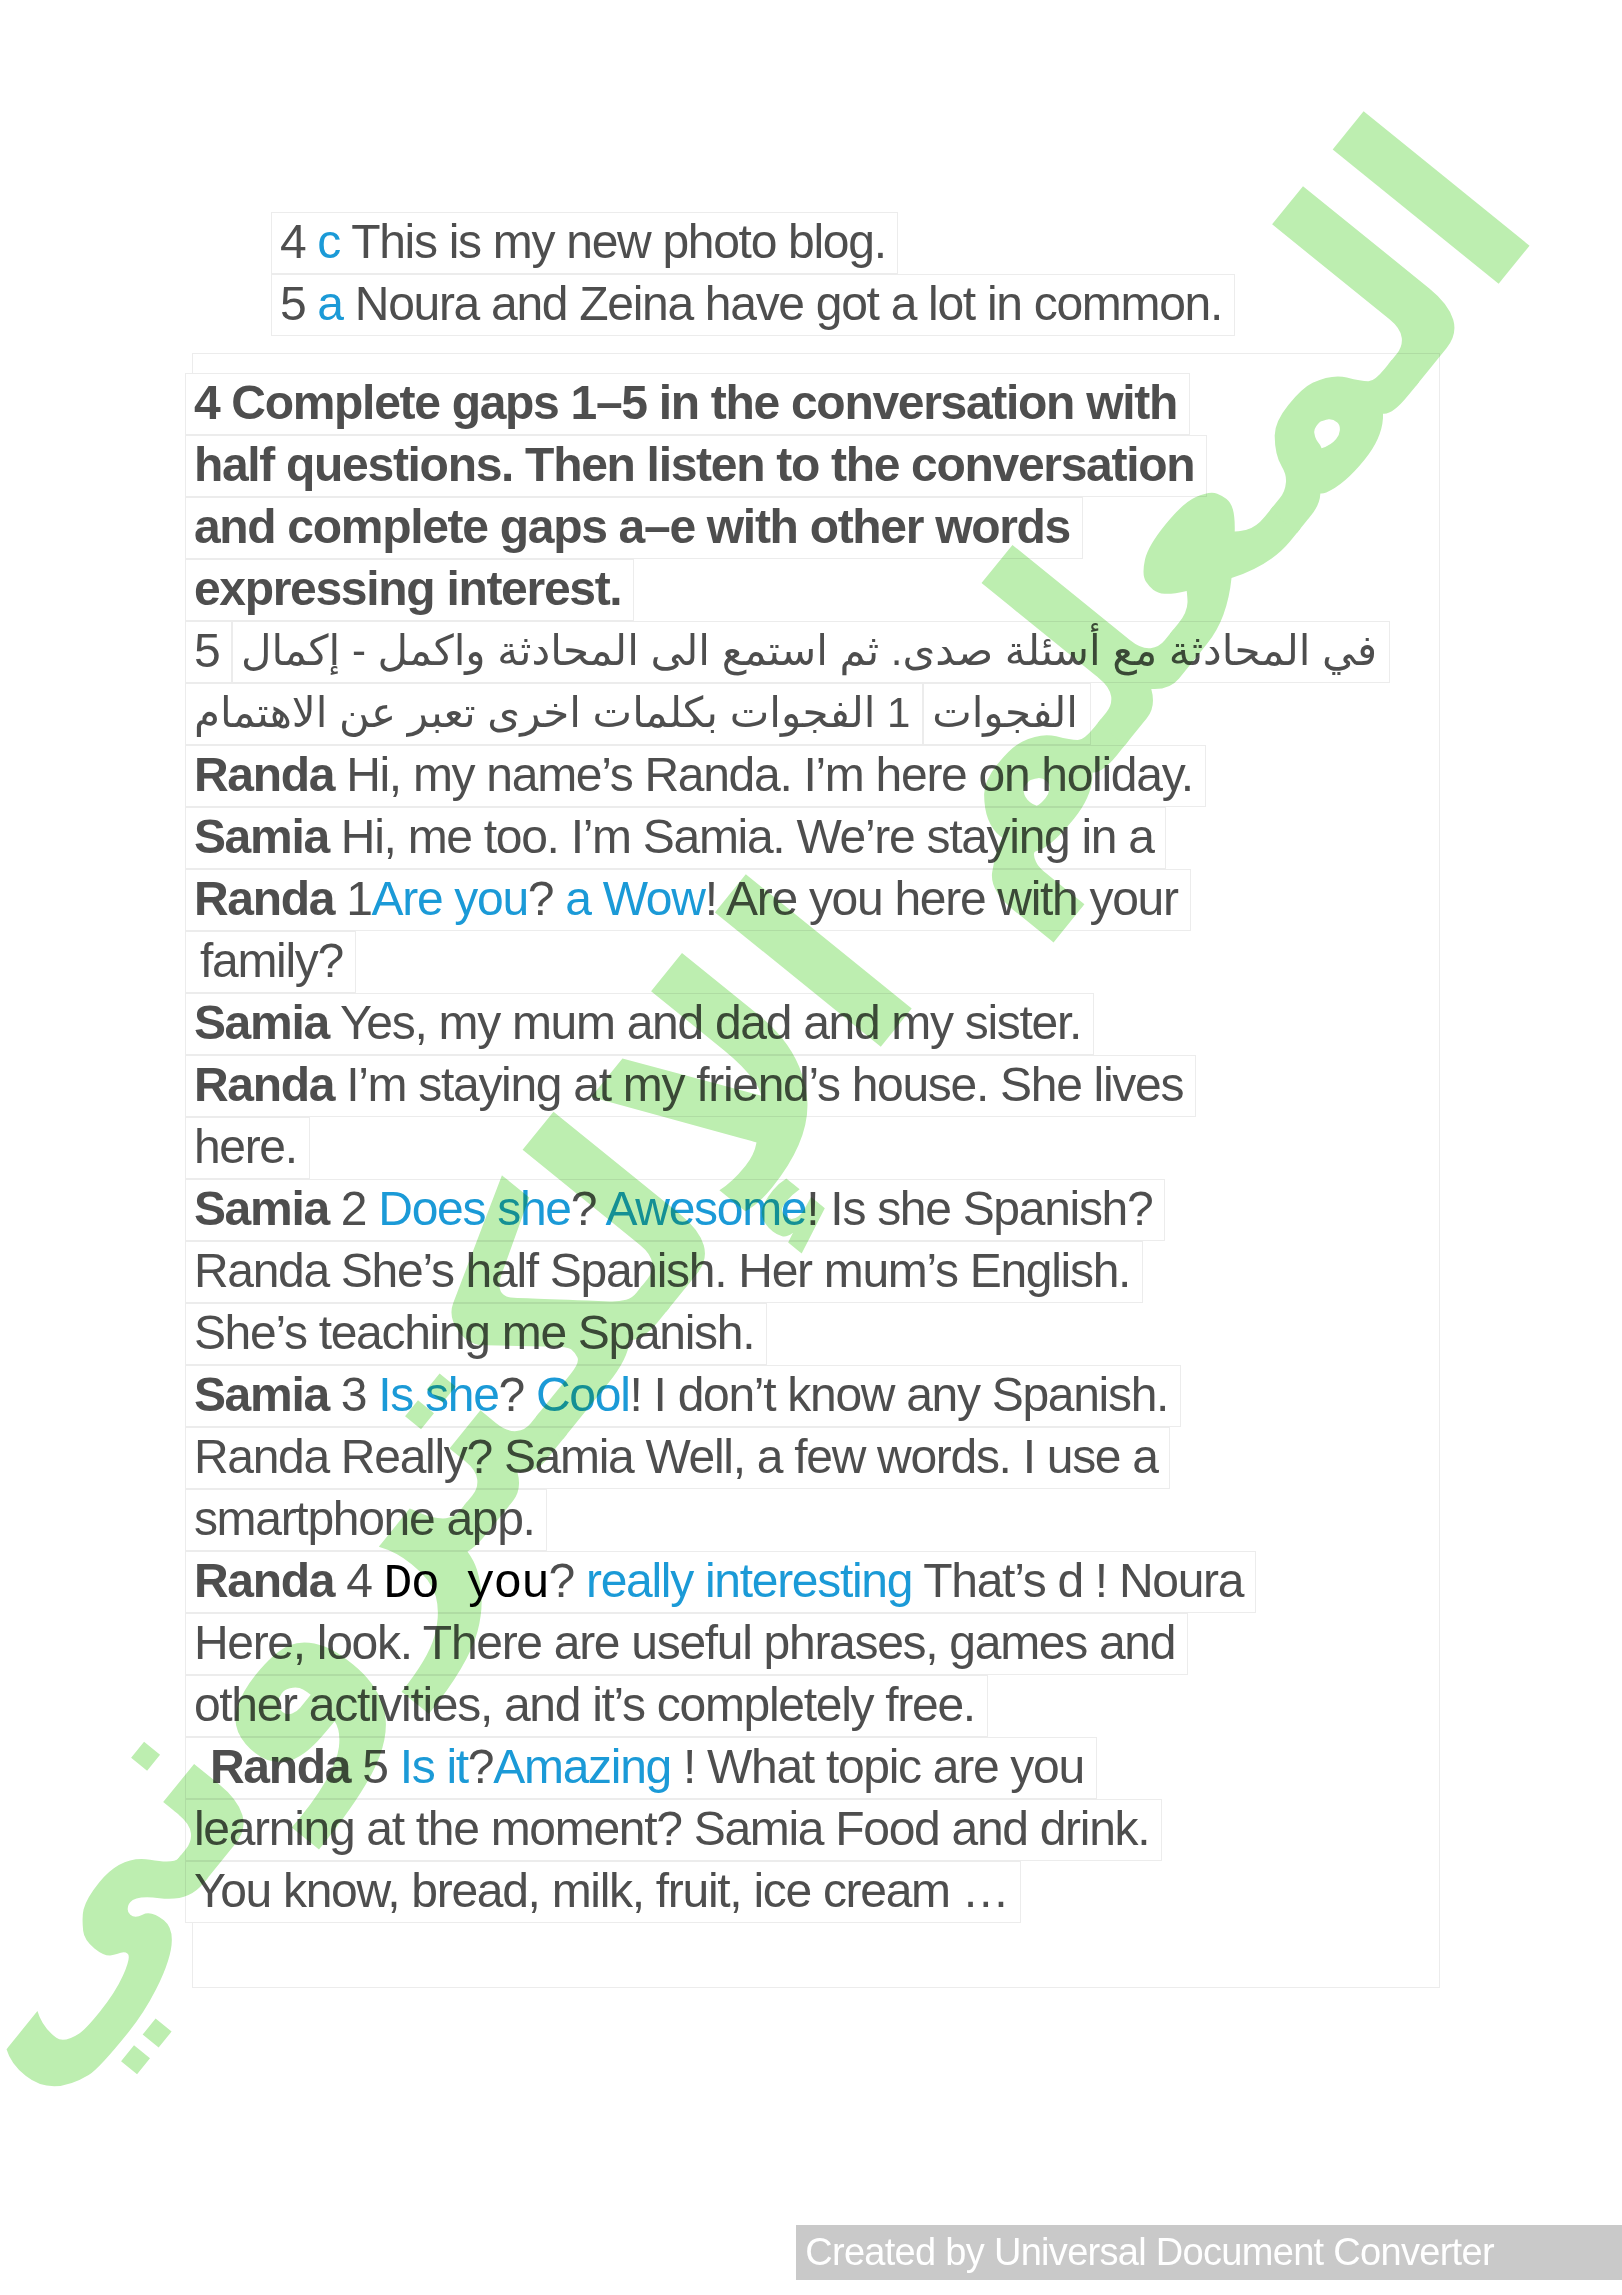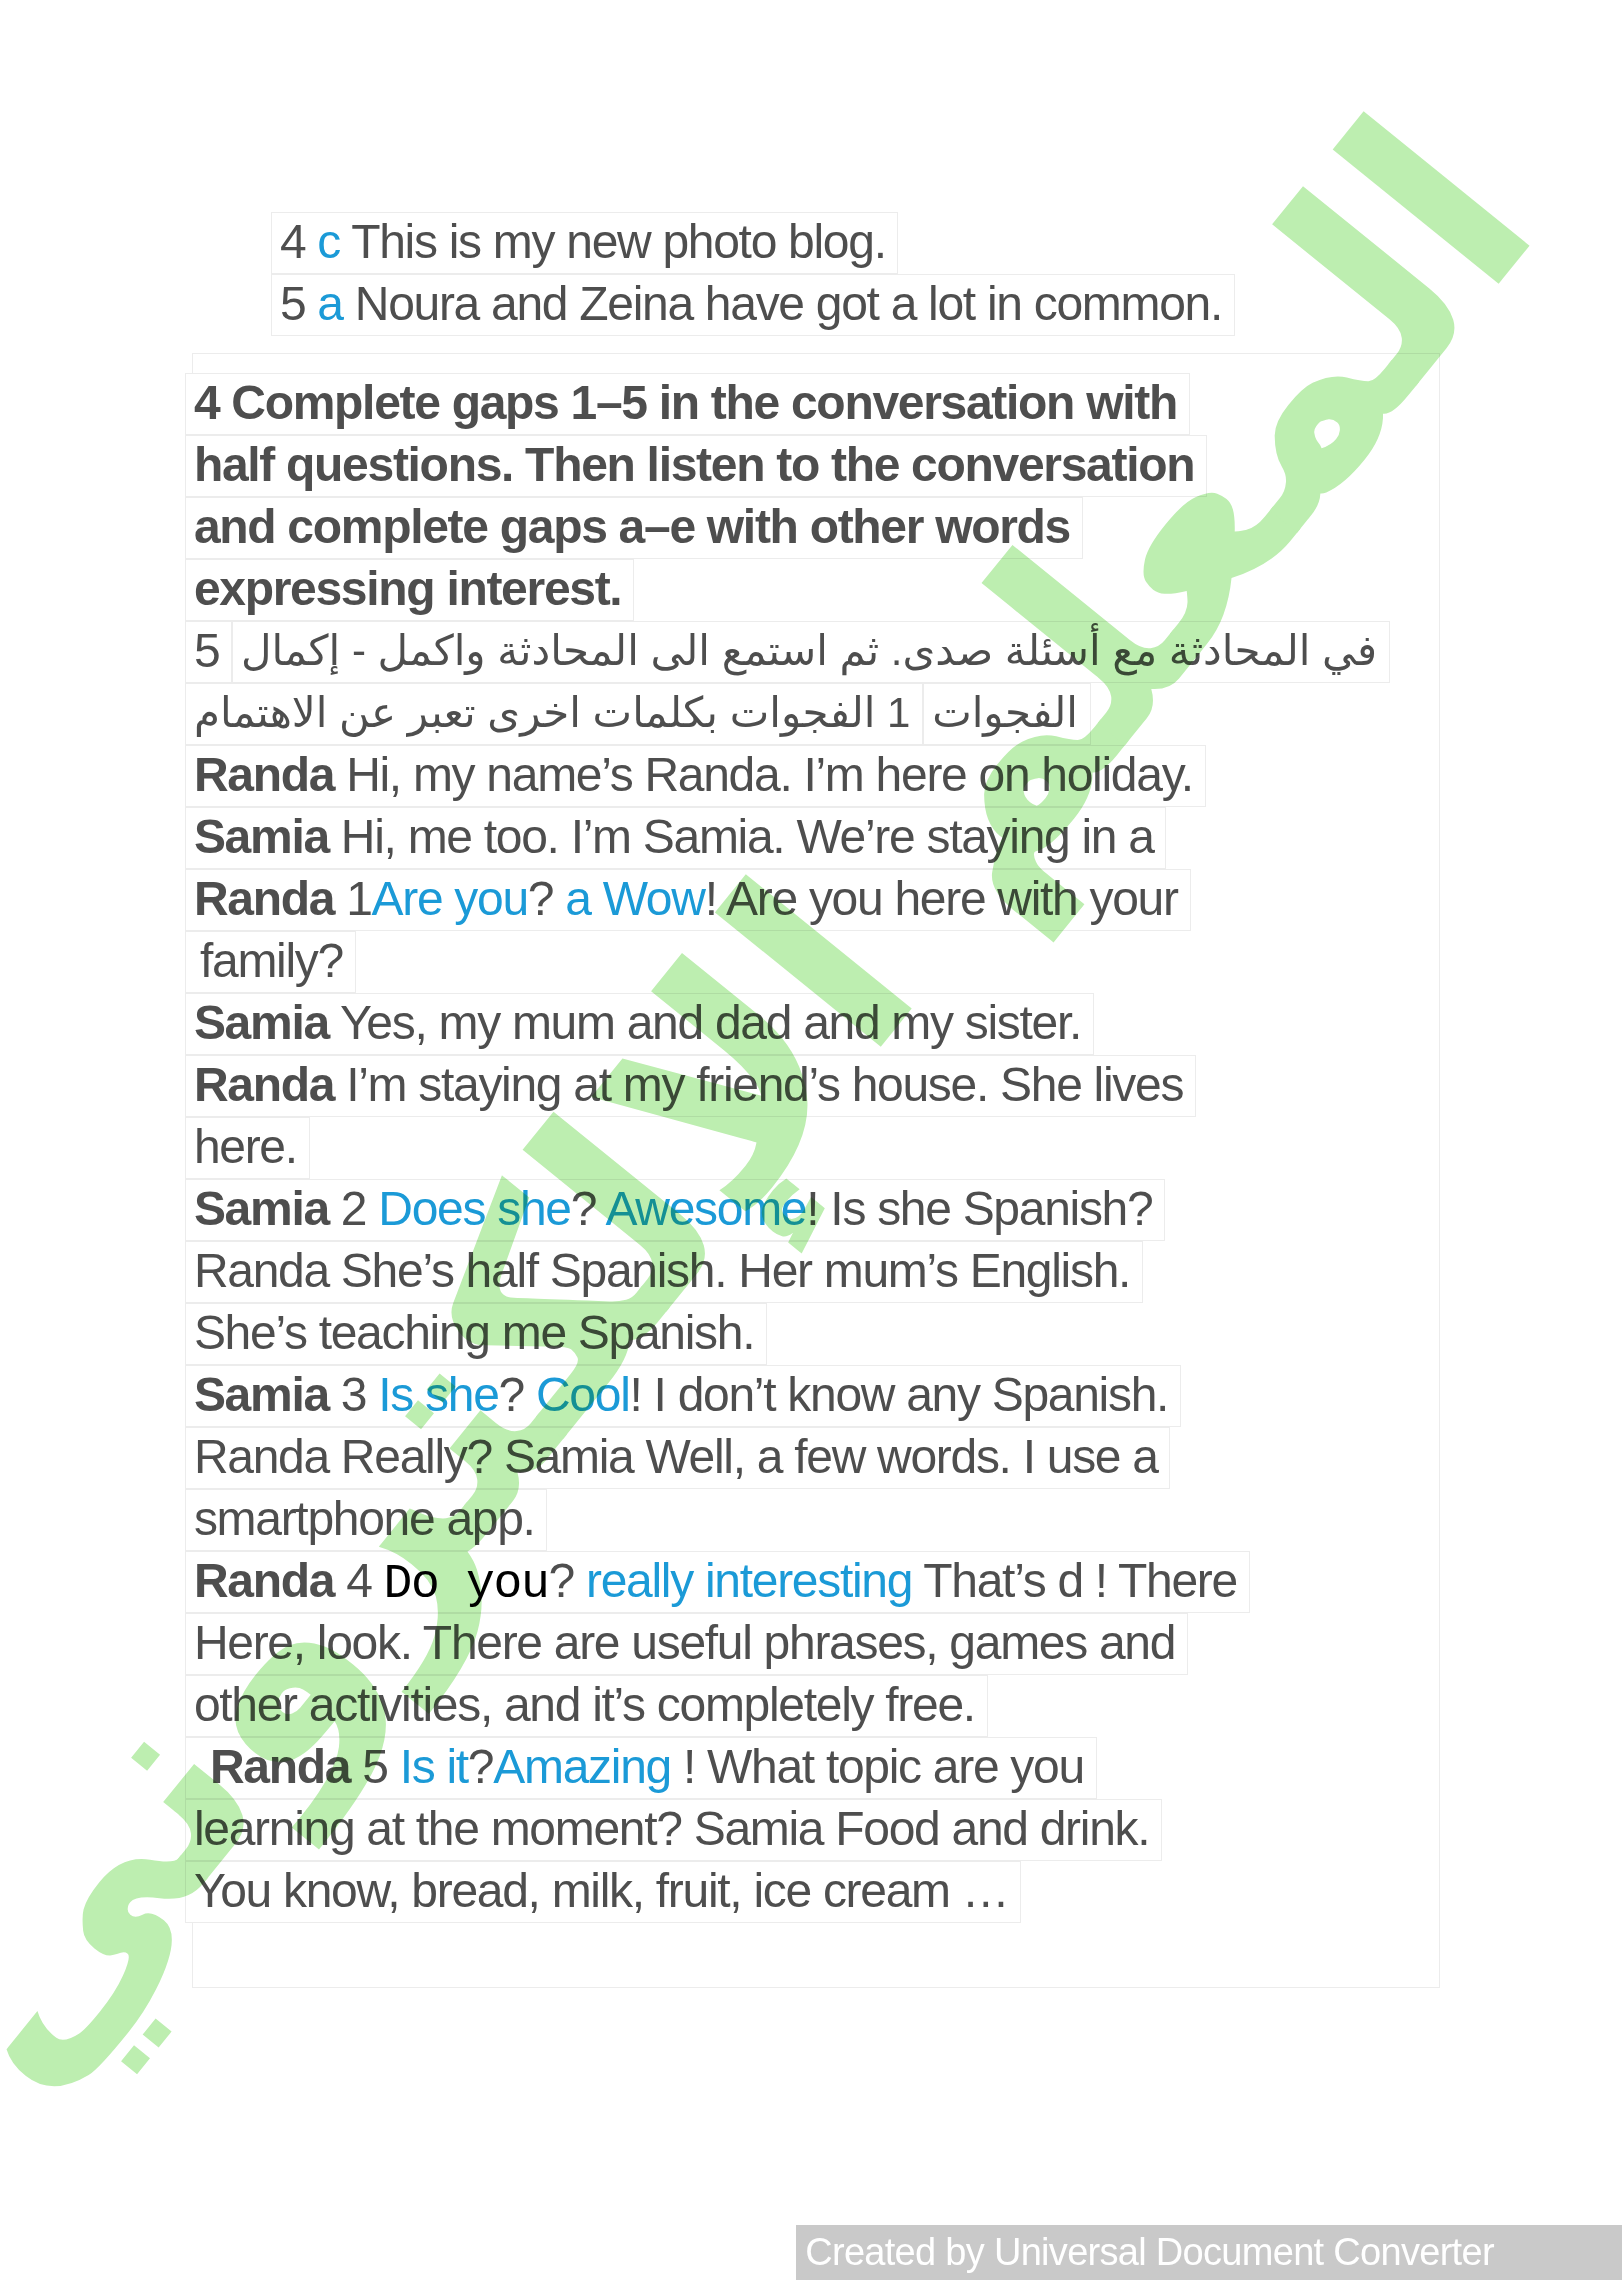--- a/index.html
+++ b/index.html
@@ -67,21 +67,21 @@
       <div class="row"><span class="box" style="border-color: rgb(236, 236, 236); padding-left: 14px;"><span class="seg">family?</span></span></div>
       <div class="row"><span class="box" style="border-color: rgb(236, 236, 236);"><span class="seg bold">Samia</span><span class="seg"> Yes, my mum and dad and my sister.</span></span></div>
       <div class="row"><span class="box" style="border-color: rgb(236, 236, 236);"><span class="seg bold">Randa</span><span class="seg"> I’m staying at my friend’s house. She lives</span></span></div>
       <div class="row"><span class="box" style="border-color: rgb(236, 236, 236);"><span class="seg">here.</span></span></div>
       <div class="row"><span class="box" style="border-color: rgb(236, 236, 236);"><span class="seg bold">Samia</span><span class="seg"> 2 </span><span class="seg blue" style="color: rgb(27, 154, 215);">Does she</span><span class="seg">? </span><span class="seg blue" style="color: rgb(27, 154, 215);">Awesome</span><span class="seg">! Is she Spanish?</span></span></div>
       <div class="row"><span class="box" style="border-color: rgb(236, 236, 236);"><span class="seg">Randa She’s half Spanish. Her mum’s English.</span></span></div>
       <div class="row"><span class="box" style="border-color: rgb(236, 236, 236);"><span class="seg">She’s teaching me Spanish.</span></span></div>
       <div class="row"><span class="box" style="border-color: rgb(236, 236, 236);"><span class="seg bold">Samia</span><span class="seg"> 3 </span><span class="seg blue" style="color: rgb(27, 154, 215);">Is she</span><span class="seg">? </span><span class="seg blue" style="color: rgb(27, 154, 215);">Cool</span><span class="seg">! I don’t know any Spanish.</span></span></div>
       <div class="row"><span class="box" style="border-color: rgb(236, 236, 236);"><span class="seg">Randa Really? Samia Well, a few words. I use a</span></span></div>
       <div class="row"><span class="box" style="border-color: rgb(236, 236, 236);"><span class="seg">smartphone app.</span></span></div>
-      <div class="row"><span class="box" style="border-color: rgb(236, 236, 236);"><span class="seg bold">Randa</span><span class="seg"> 4 </span><span class="seg blue" style="color: #000000; font-family: Liberation Mono, monospace;">Do you</span><span class="seg">? </span><span class="seg blue" style="color: rgb(27, 154, 215);">really interesting</span><span class="seg"> That’s d ! There</span></span></div>
+      <div class="row"><span class="box" style="border-color: rgb(236, 236, 236);"><span class="seg bold">Randa</span><span class="seg"> 4 </span><span class="seg blue" style="color: #000000; font-family: Liberation Mono, monospace;">Do you</span><span class="seg">? </span><span class="seg blue" style="color: rgb(27, 154, 215);">really interesting</span><span class="seg"> That’s d ! Noura</span></span></div>
       <div class="row"><span class="box" style="border-color: rgb(236, 236, 236);"><span class="seg">Here, look. There are useful phrases, games and</span></span></div>
       <div class="row"><span class="box" style="border-color: rgb(236, 236, 236);"><span class="seg">other activities, and it’s completely free.</span></span></div>
       <div class="row"><span class="box" style="border-color: rgb(236, 236, 236); padding-left: 24px;"><span class="seg bold">Randa</span><span class="seg"> 5 </span><span class="seg blue" style="color: rgb(27, 154, 215);">Is it</span><span class="seg">?</span><span class="seg blue" style="color: rgb(27, 154, 215);">Amazing</span><span class="seg"> ! What topic are you</span></span></div>
       <div class="row"><span class="box" style="border-color: rgb(236, 236, 236);"><span class="seg">learning at the moment? Samia Food and drink.</span></span></div>
       <div class="row"><span class="box" style="border-color: rgb(236, 236, 236);"><span class="seg">You know, bread, milk, fruit, ice cream …</span></span></div>
     </div>
   <div class="watermark" style="color: rgb(189, 238, 176);">المعلم الإلكتروني الشامل</div>
   <div class="footer-bar" style="background: rgb(201, 201, 201); color: rgb(255, 255, 255);">
     <span>Created by Universal Document Converter</span>
   </div>

